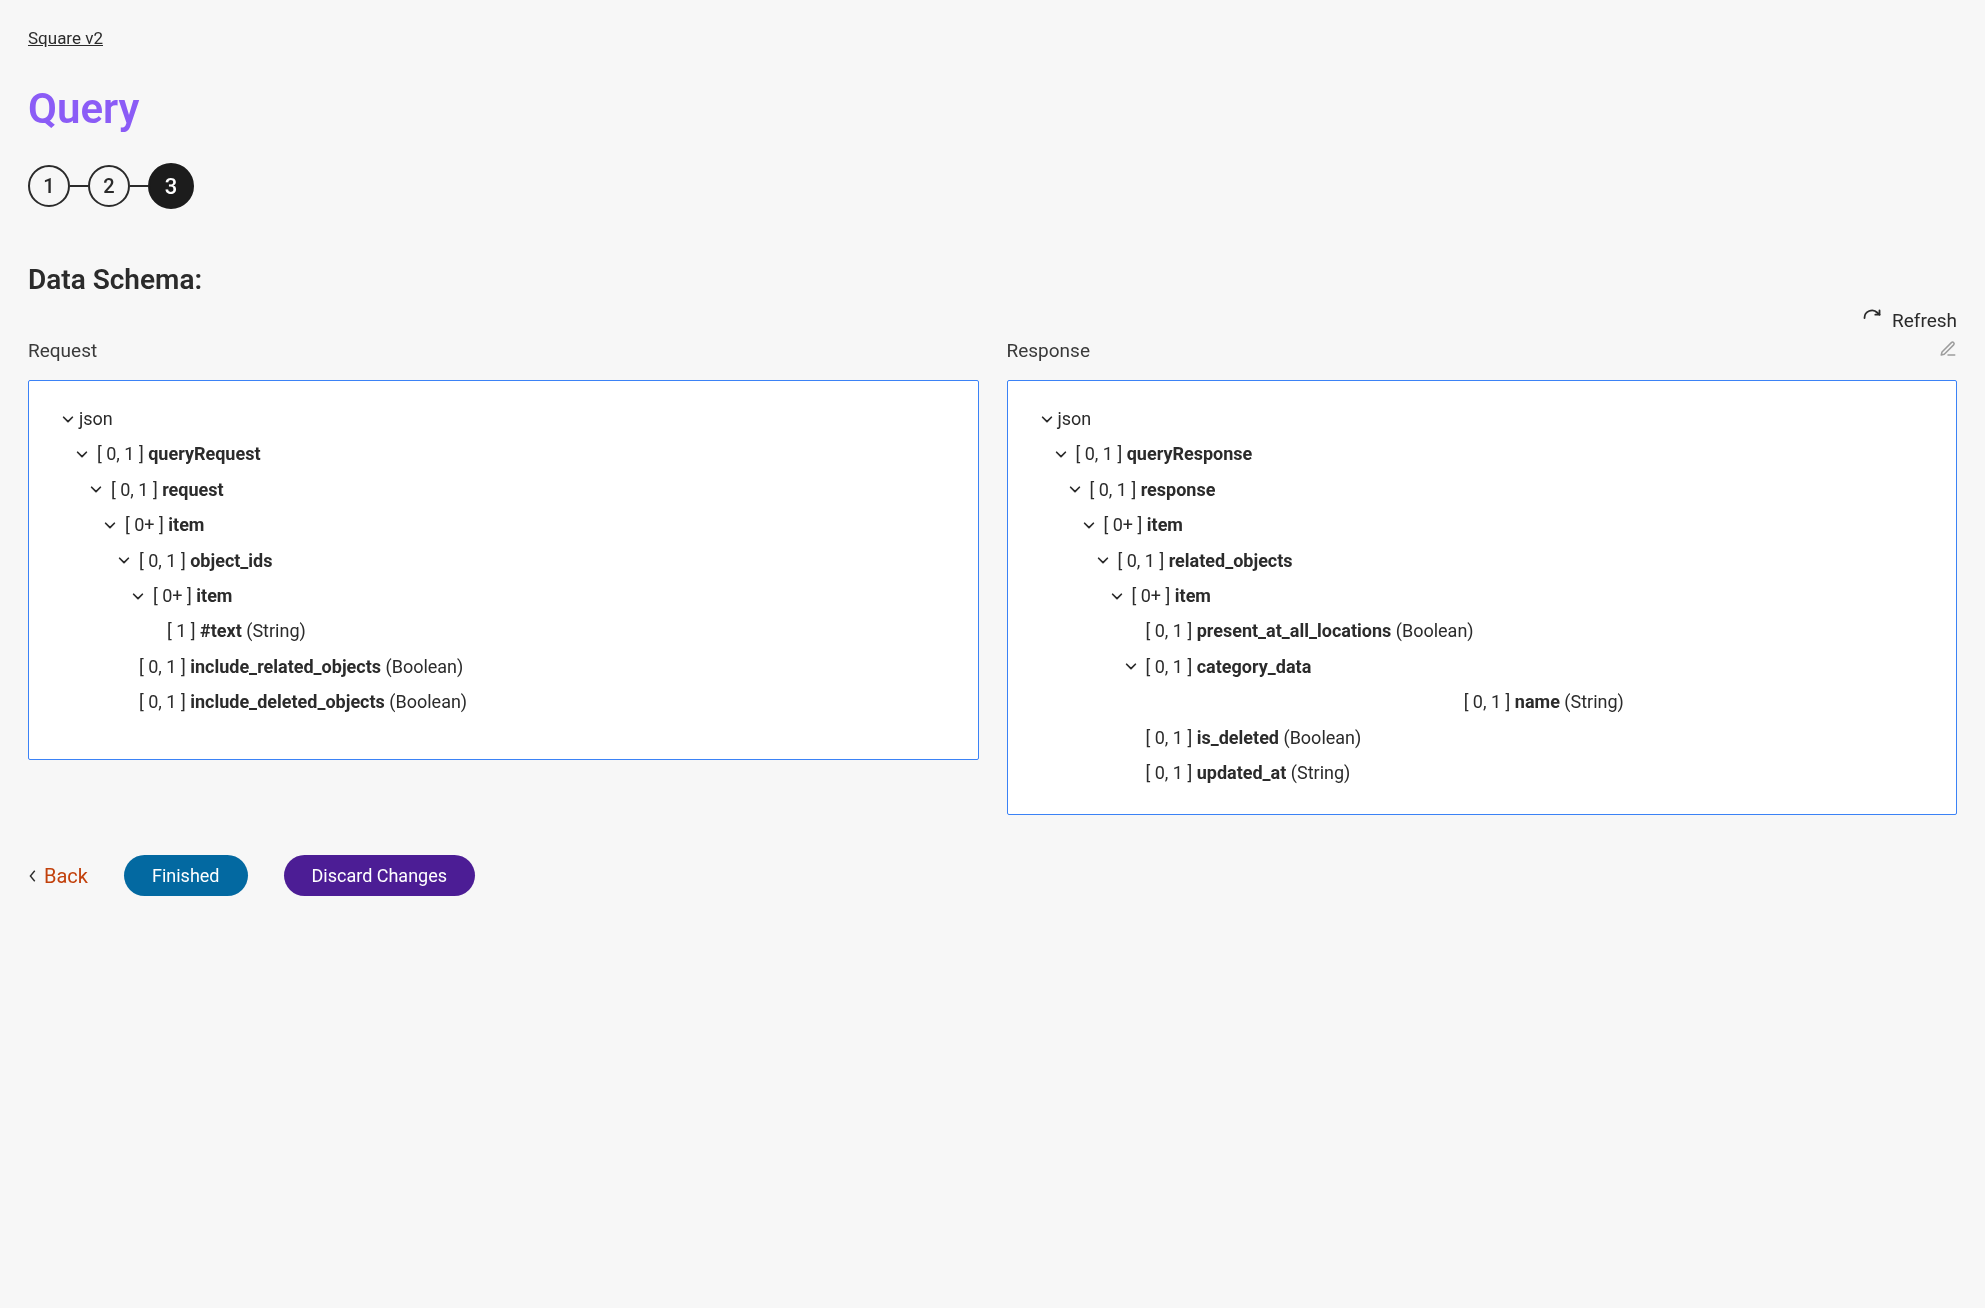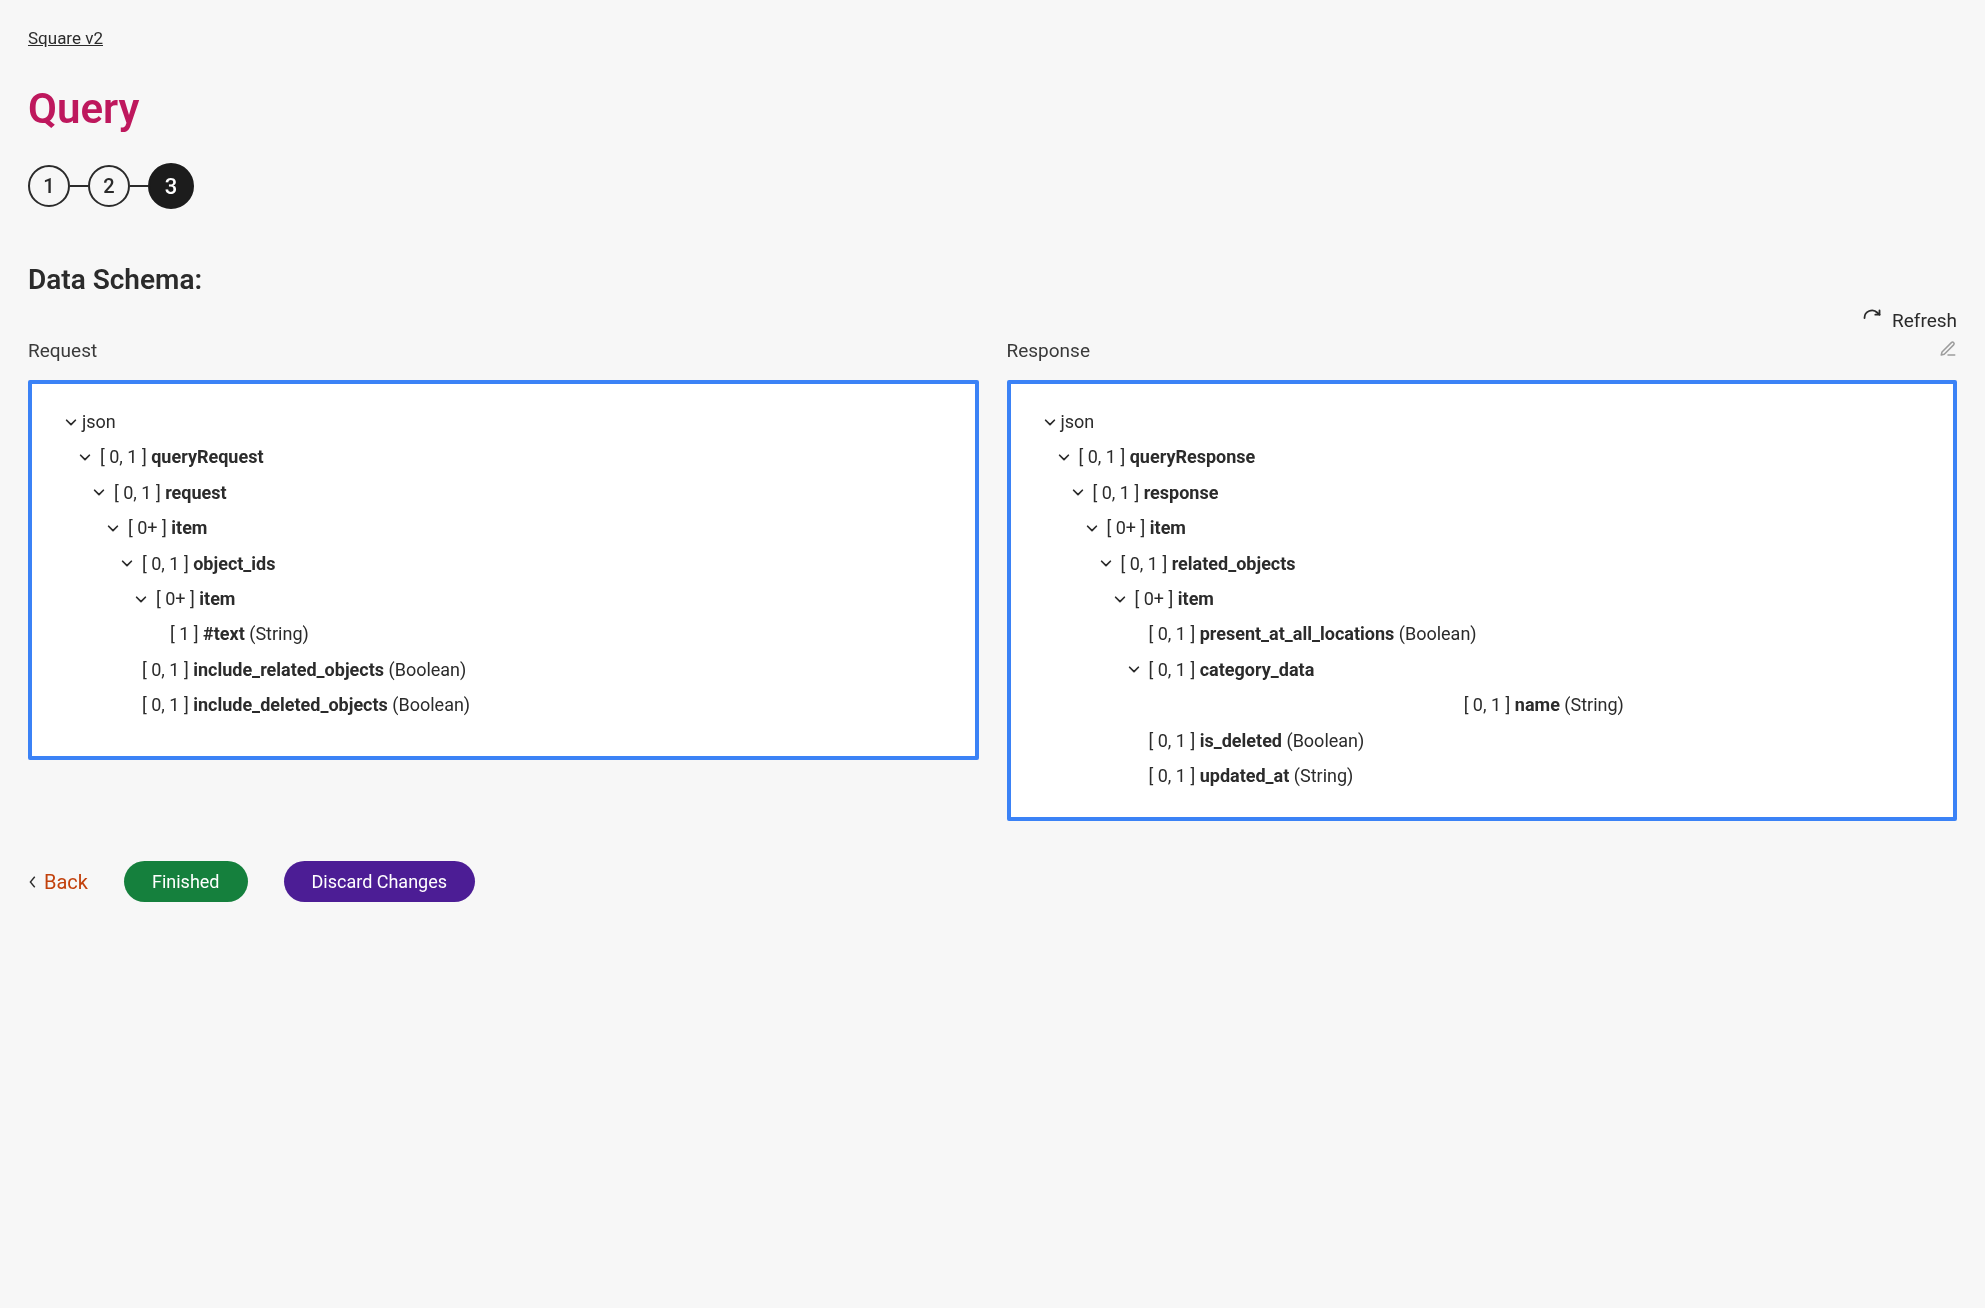--- a/index.html
+++ b/index.html
@@ -12,21 +12,21 @@
   .breadcrumb {
     font-size: 17px;
     text-decoration: underline;
     color: #2b2b2b;
     cursor: pointer;
   }
   h1.page-title {
     font-size: 42px;
     font-weight: 600;
     margin-top: 36px;
-    color: #be185d;
+    color: #8b5cf6;
   }
   .stepper {
     display: flex;
     align-items: center;
     margin-top: 30px;
   }
   .step {
     width: 42px;
     height: 42px;
     border-radius: 50%;
@@ -86,21 +86,21 @@
     flex: 1;
     min-width: 0;
   }
   .pane-label {
     font-size: 19px;
     color: #3a3a3a;
     margin-bottom: 18px;
   }
   .card {
     background: #fff;
-    border: 4px solid #3b82f6;
+    border: 1px solid #3b82f6;
     border-radius: 2px;
     padding: 20px 28px 24px 28px;
     min-height: 380px;
   }
   .tree-row {
     display: flex;
     align-items: center;
     font-size: 18px;
     line-height: 1.3;
     padding: 6px 0;
@@ -144,21 +144,21 @@
   }
   .back-link svg { width:10px; height:14px; }
   .btn {
     border: none;
     border-radius: 22px;
     padding: 10px 28px;
     font-size: 18px;
     cursor: pointer;
     font-family: inherit;
   }
-  .btn-primary { background: #15803d; color: #fff; }
+  .btn-primary { background: #0369a1; color: #fff; }
   .btn-secondary { background: #4c1d95; color: #fff; }
 </style>
 </head>
 <body>
 
 
 
 <a class="breadcrumb">Square v2</a>
 
 <h1 class="page-title">Query</h1>

